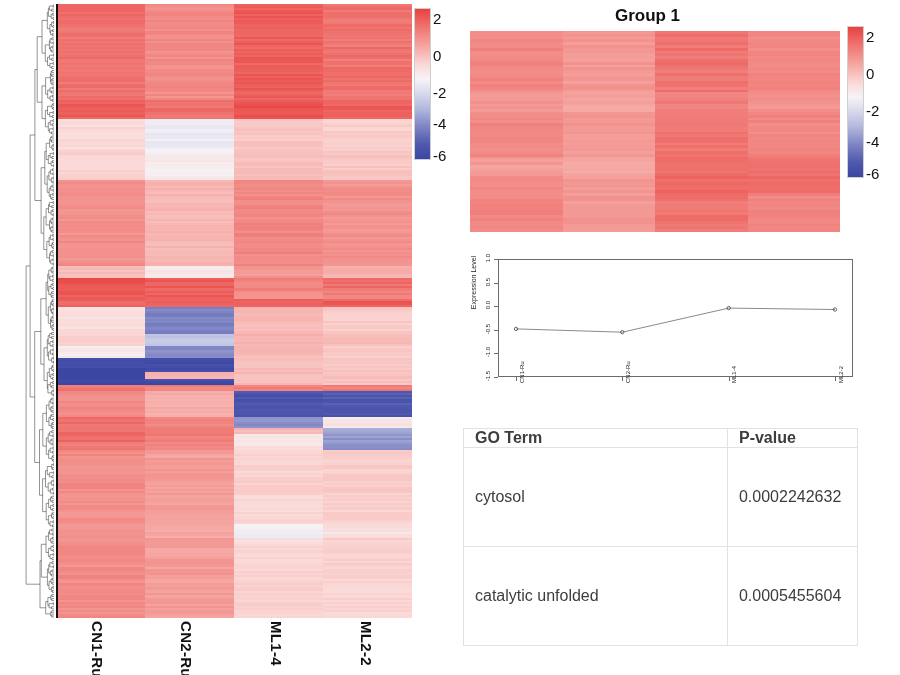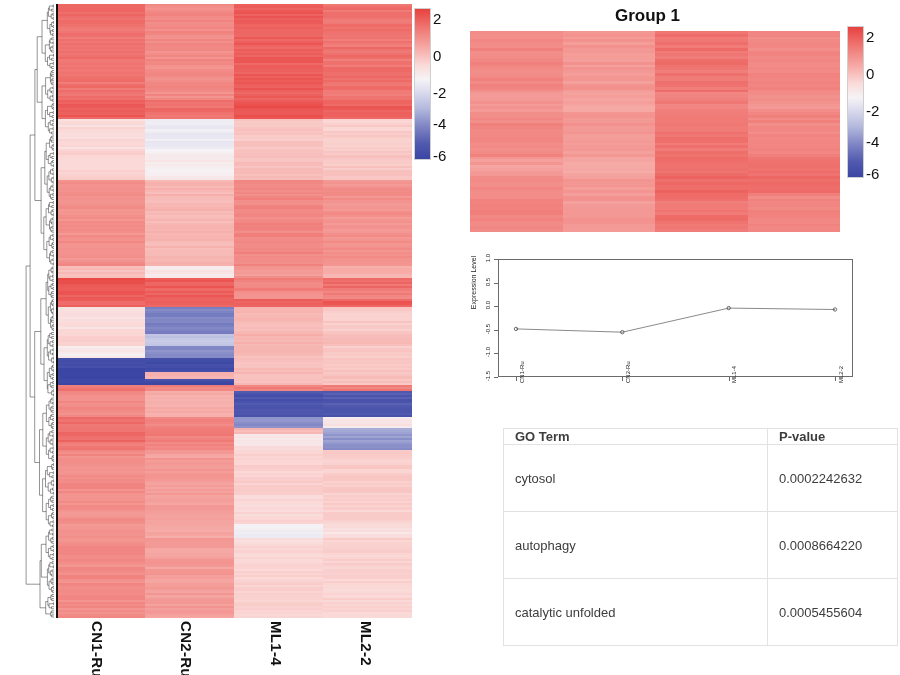--- a/index.html
+++ b/index.html
@@ -105,23 +105,22 @@
     transform:rotate(-90deg);transform-origin:left top;
     white-space:nowrap;
   }
   .xtick-mark{position:absolute;width:1px;height:4px;background:#6b6b6b;}
   #line-svg{position:absolute;left:0;top:0;}
 
   
   #go-table-wrap{position:absolute;left:463px;top:428px;width:395px;height:218px;}
   table#go-table{
     width:100%;height:100%;border-collapse:collapse;
-    font-size:13px;color:#3d3d3d;
+    font-size:16px;color:#3d3d3d;
     table-layout:fixed;
-    margin-left:40px;
   }
   #go-table th,#go-table td{
     border:1px solid #e2e2e2;
     padding:0 11px;
     text-align:left;
     font-weight:normal;
     vertical-align:middle;
     overflow:hidden;
     white-space:nowrap;
   }
@@ -2031,24 +2030,20 @@
           <th>GO Term</th>
           <th>P-value</th>
         </tr>
       </thead>
       <tbody id="go-table-body">
           <tr>
             <td>cytosol</td>
             <td>0.0002242632</td>
           </tr>
           <tr>
-            <td>autophagy</td>
-            <td>0.0008664220</td>
-          </tr>
-          <tr>
             <td>catalytic unfolded</td>
             <td>0.0005455604</td>
           </tr>
         </tbody>
     </table>
   </div>
 
 </div>
 
 </body></html>

